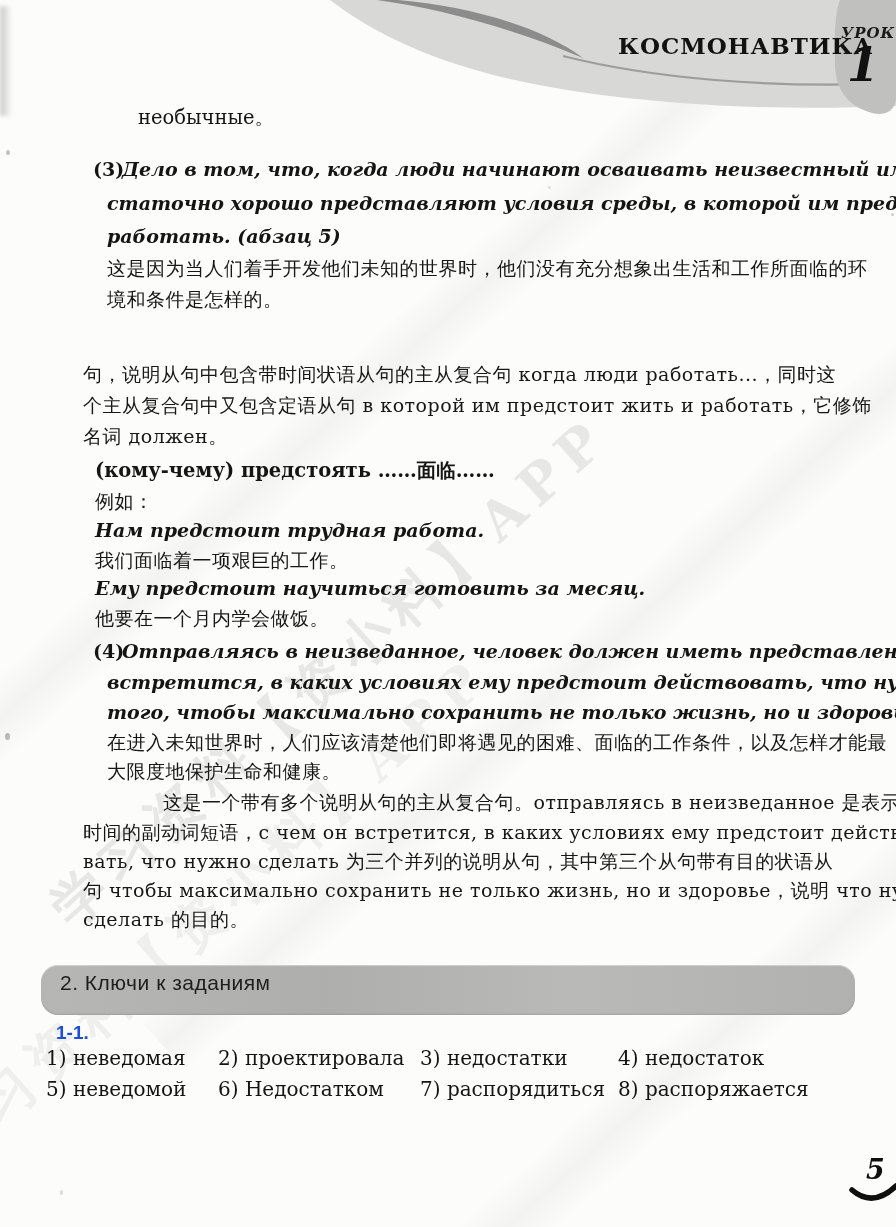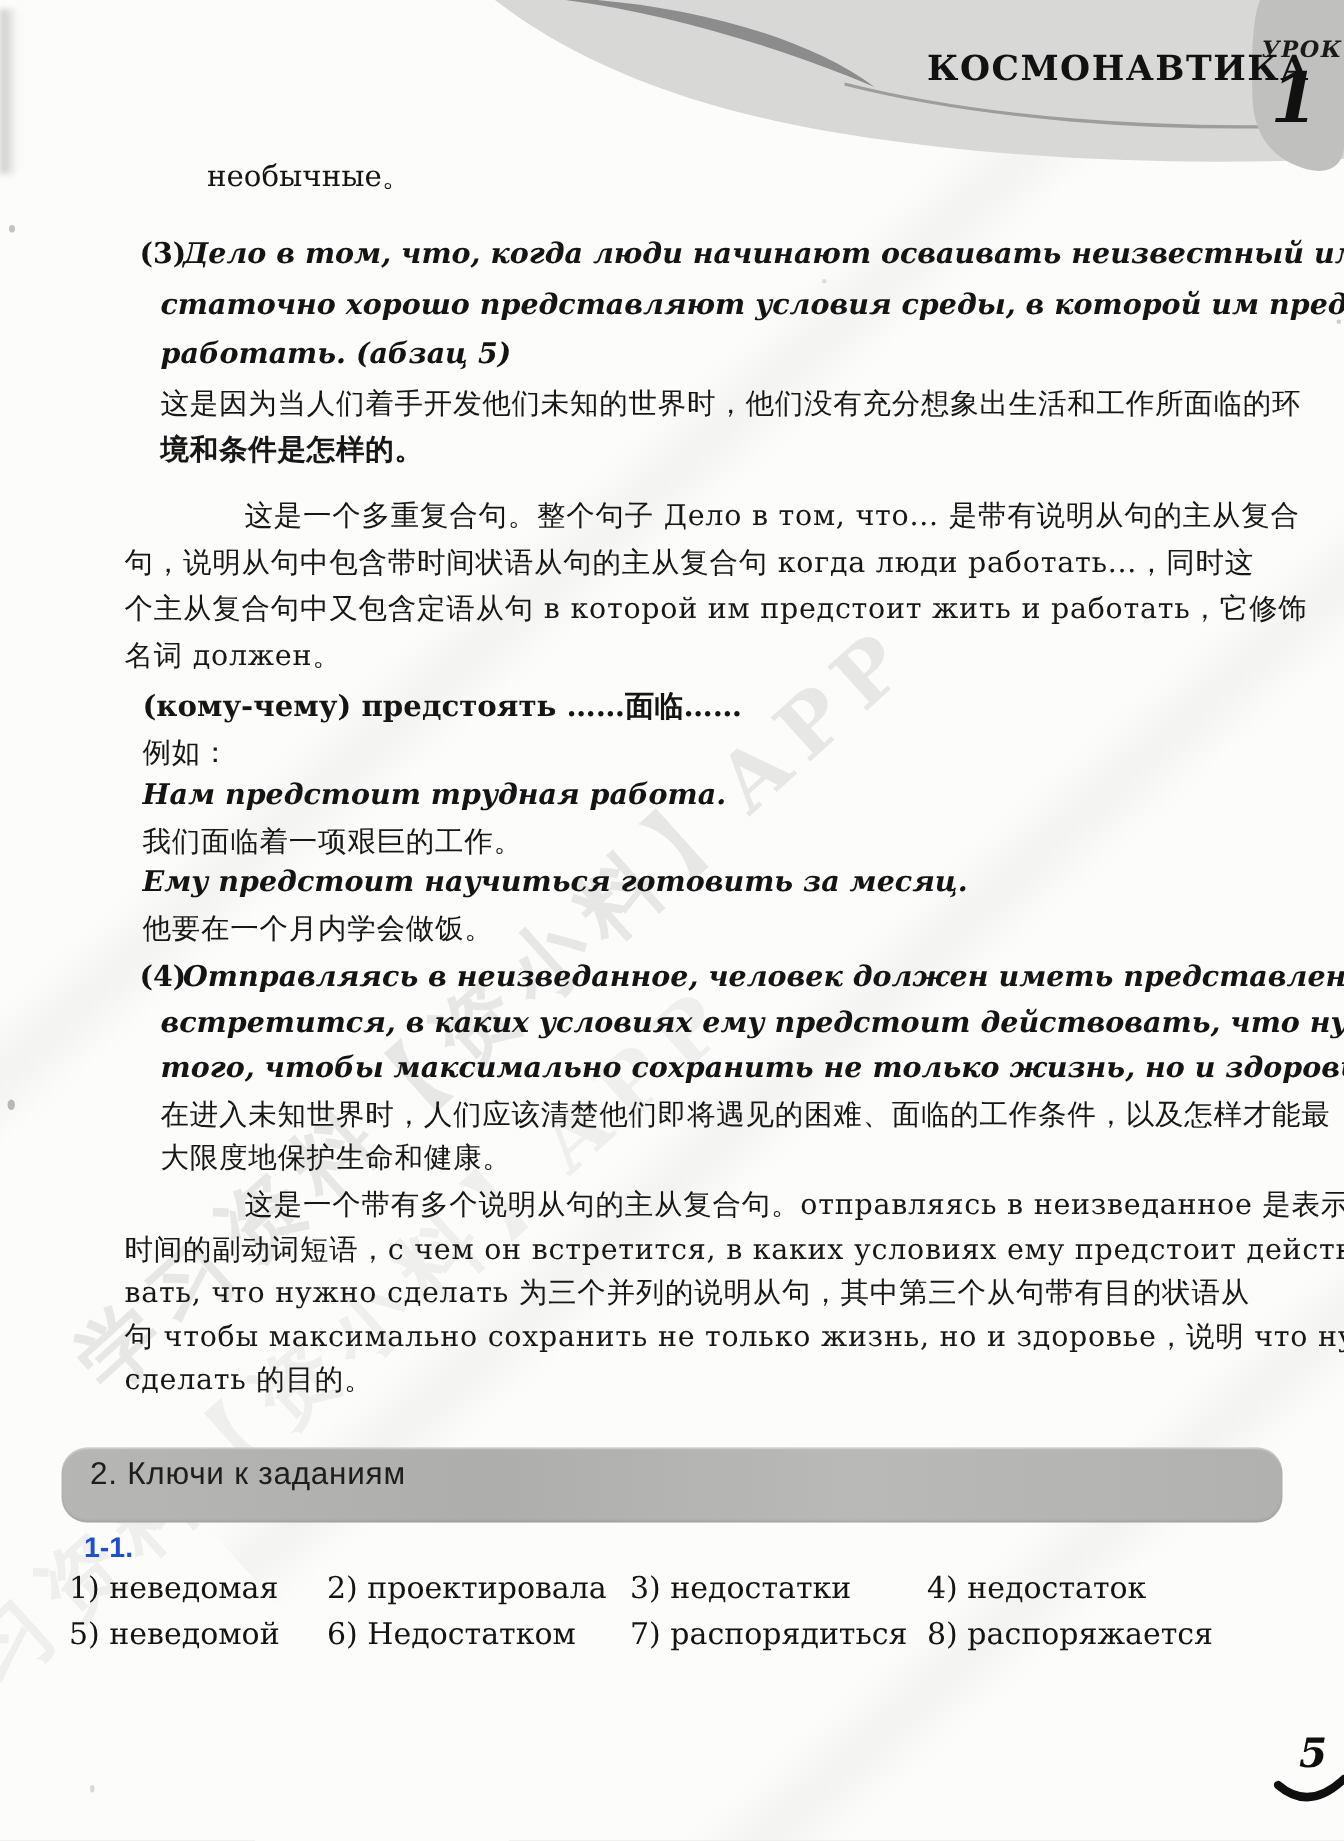--- a/index.html
+++ b/index.html
@@ -68,23 +68,22 @@
     <div class="lesson-label">УРОК</div>
     <div class="lesson-number">1</div>
   </div>
 
   <div class="line ru" style="left:138px;top:104px;">необычные。</div>
 
   <div class="line ru-i" style="left:93px;top:158px;"><span class="num">(3)</span><span>Дело в том, что, когда люди начинают осваивать неизвестный им мир, они недо-</span></div>
   <div class="line ru-i" style="left:107px;top:192px;">статочно хорошо представляют условия среды, в которой им предстоит жить и</div>
   <div class="line ru-i" style="left:107px;top:225px;">работать. (абзац 5)</div>
   <div class="line zh" style="left:107px;top:256px;">这是因为当人们着手开发他们未知的世界时，他们没有充分想象出生活和工作所面临的环</div>
-  <div class="line zh" style="left:107px;top:287px;font-weight:bold;">境和条件是怎样的。</div>
+  <div class="line zh" style="left:107px;top:287px;">境和条件是怎样的。</div>
 
-  <div class="line zh" style="left:163px;top:331px;">这是一个多重复合句。整个句子 Дело в том, что... 是带有说明从句的主从复合</div>
   <div class="line zh" style="left:83px;top:362px;">句，说明从句中包含带时间状语从句的主从复合句 когда люди работать...，同时这</div>
   <div class="line zh" style="left:83px;top:393px;">个主从复合句中又包含定语从句 в которой им предстоит жить и работать，它修饰</div>
   <div class="line zh" style="left:83px;top:424px;">名词 должен。</div>
 
   <div class="line ru bold" style="left:95px;top:457px;">(кому-чему) предстоять ……面临……</div>
   <div class="line zh" style="left:95px;top:489px;">例如：</div>
   <div class="line ru-i" style="left:95px;top:519px;">Нам предстоит трудная работа.</div>
   <div class="line zh" style="left:95px;top:548px;">我们面临着一项艰巨的工作。</div>
   <div class="line ru-i" style="left:95px;top:577px;">Ему предстоит научиться готовить за месяц.</div>
   <div class="line zh" style="left:95px;top:606px;">他要在一个月内学会做饭。</div>

